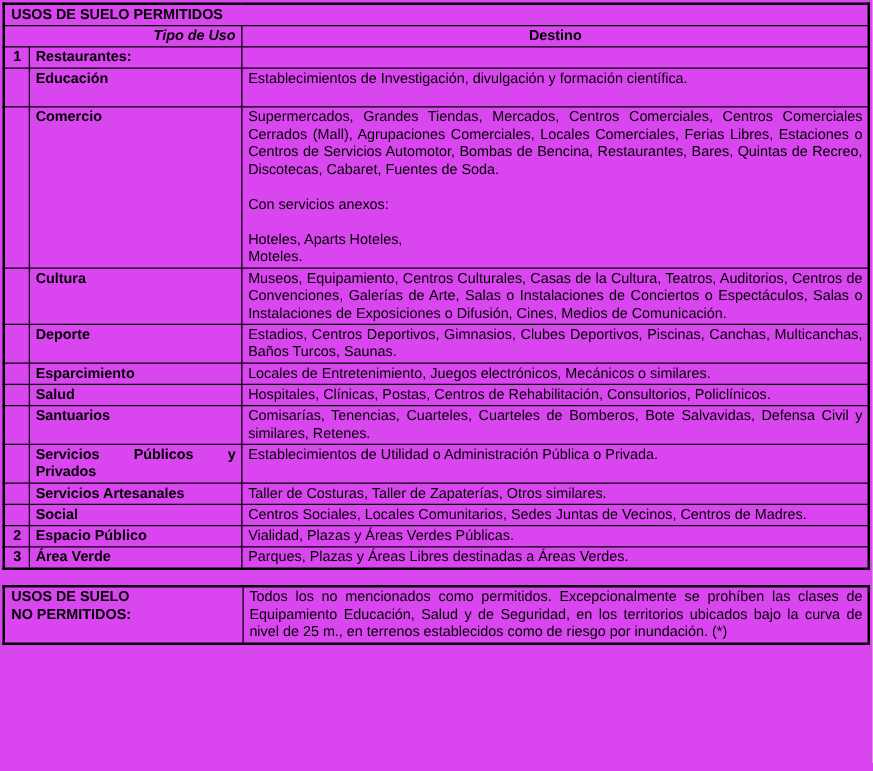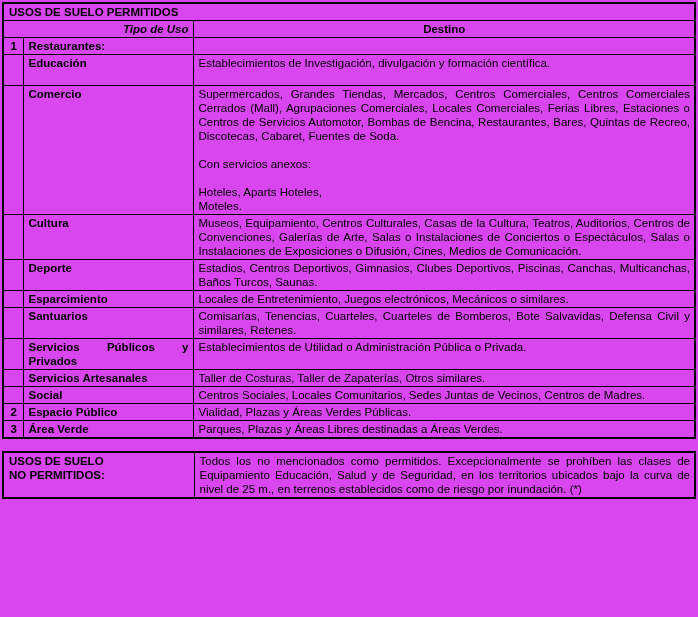--- a/index.html
+++ b/index.html
@@ -132,20 +132,25 @@
         <td class="destino">Estadios, Centros Deportivos, Gimnasios, Clubes Deportivos, Piscinas, Canchas, Multicanchas, Baños Turcos, Saunas.</td>
       </tr>
 
 
       <tr>
         <td class="num"></td>
         <td class="tipo">Esparcimiento</td>
         <td class="destino">Locales de Entretenimiento, Juegos electrónicos, Mecánicos o similares.</td>
       </tr>
 
+      <tr>
+        <td class="num"></td>
+        <td class="tipo">Salud</td>
+        <td class="destino">Hospitales, Clínicas, Postas, Centros de Rehabilitación, Consultorios, Policlínicos.</td>
+      </tr>
 
       <tr>
         <td class="num"></td>
         <td class="tipo">Santuarios</td>
         <td class="destino">Comisarías, Tenencias, Cuarteles, Cuarteles de Bomberos, Bote Salvavidas, Defensa Civil y similares, Retenes.</td>
       </tr>
 
       <tr>
         <td class="num"></td>
         <td class="tipo">Servicios Públicos y Privados</td>

